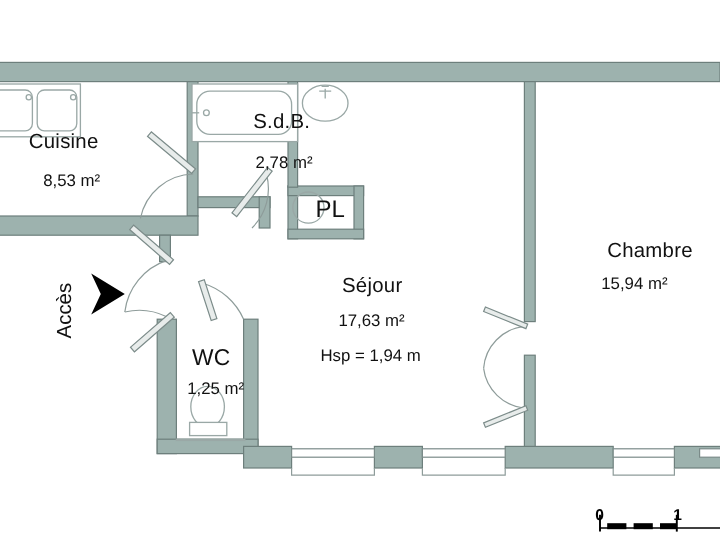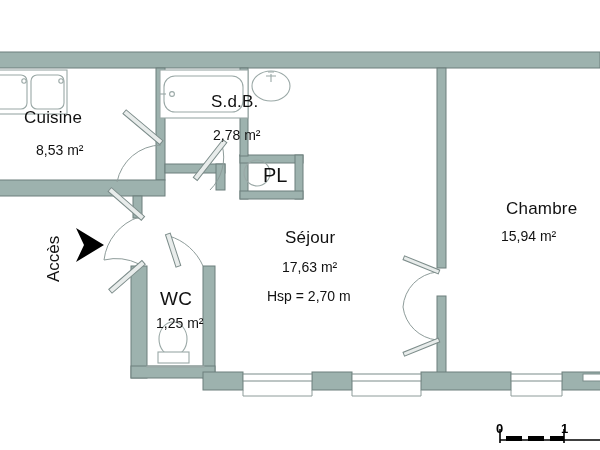--- a/index.html
+++ b/index.html
@@ -155,21 +155,21 @@
   <div class="lbl room-name" style="left:24px;top:108px;">Cuisine</div>
   <div class="lbl room-area" style="left:36px;top:142px;">8,53 m²</div>
 
   <div class="lbl room-name" style="left:211px;top:92px;">S.d.B.</div>
   <div class="lbl room-area" style="left:213px;top:127px;">2,78 m²</div>
 
   <div class="lbl small-name" style="left:263px;top:164px;">PL</div>
 
   <div class="lbl room-name" style="left:285px;top:228px;">Séjour</div>
   <div class="lbl room-area" style="left:282px;top:259px;text-align:center;">17,63 m²</div>
-  <div class="lbl room-hsp" style="left:267px;top:288px;">Hsp = 2,70 m</div>
+  <div class="lbl room-hsp" style="left:267px;top:288px;">Hsp = 1,94 m</div>
 
   <div class="lbl room-name" style="left:506px;top:199px;">Chambre</div>
   <div class="lbl room-area" style="left:501px;top:228px;">15,94 m²</div>
 
   <div class="lbl room-name" style="left:160px;top:288px;font-size:19px;text-align:center;">WC</div>
   <div class="lbl room-area" style="left:156px;top:315px;">1,25 m²</div>
 
   <div class="lbl acces" style="left:44px;top:282px;">Accès</div>
 
   <div class="lbl scale-num" style="left:496px;top:421px;">0</div>

